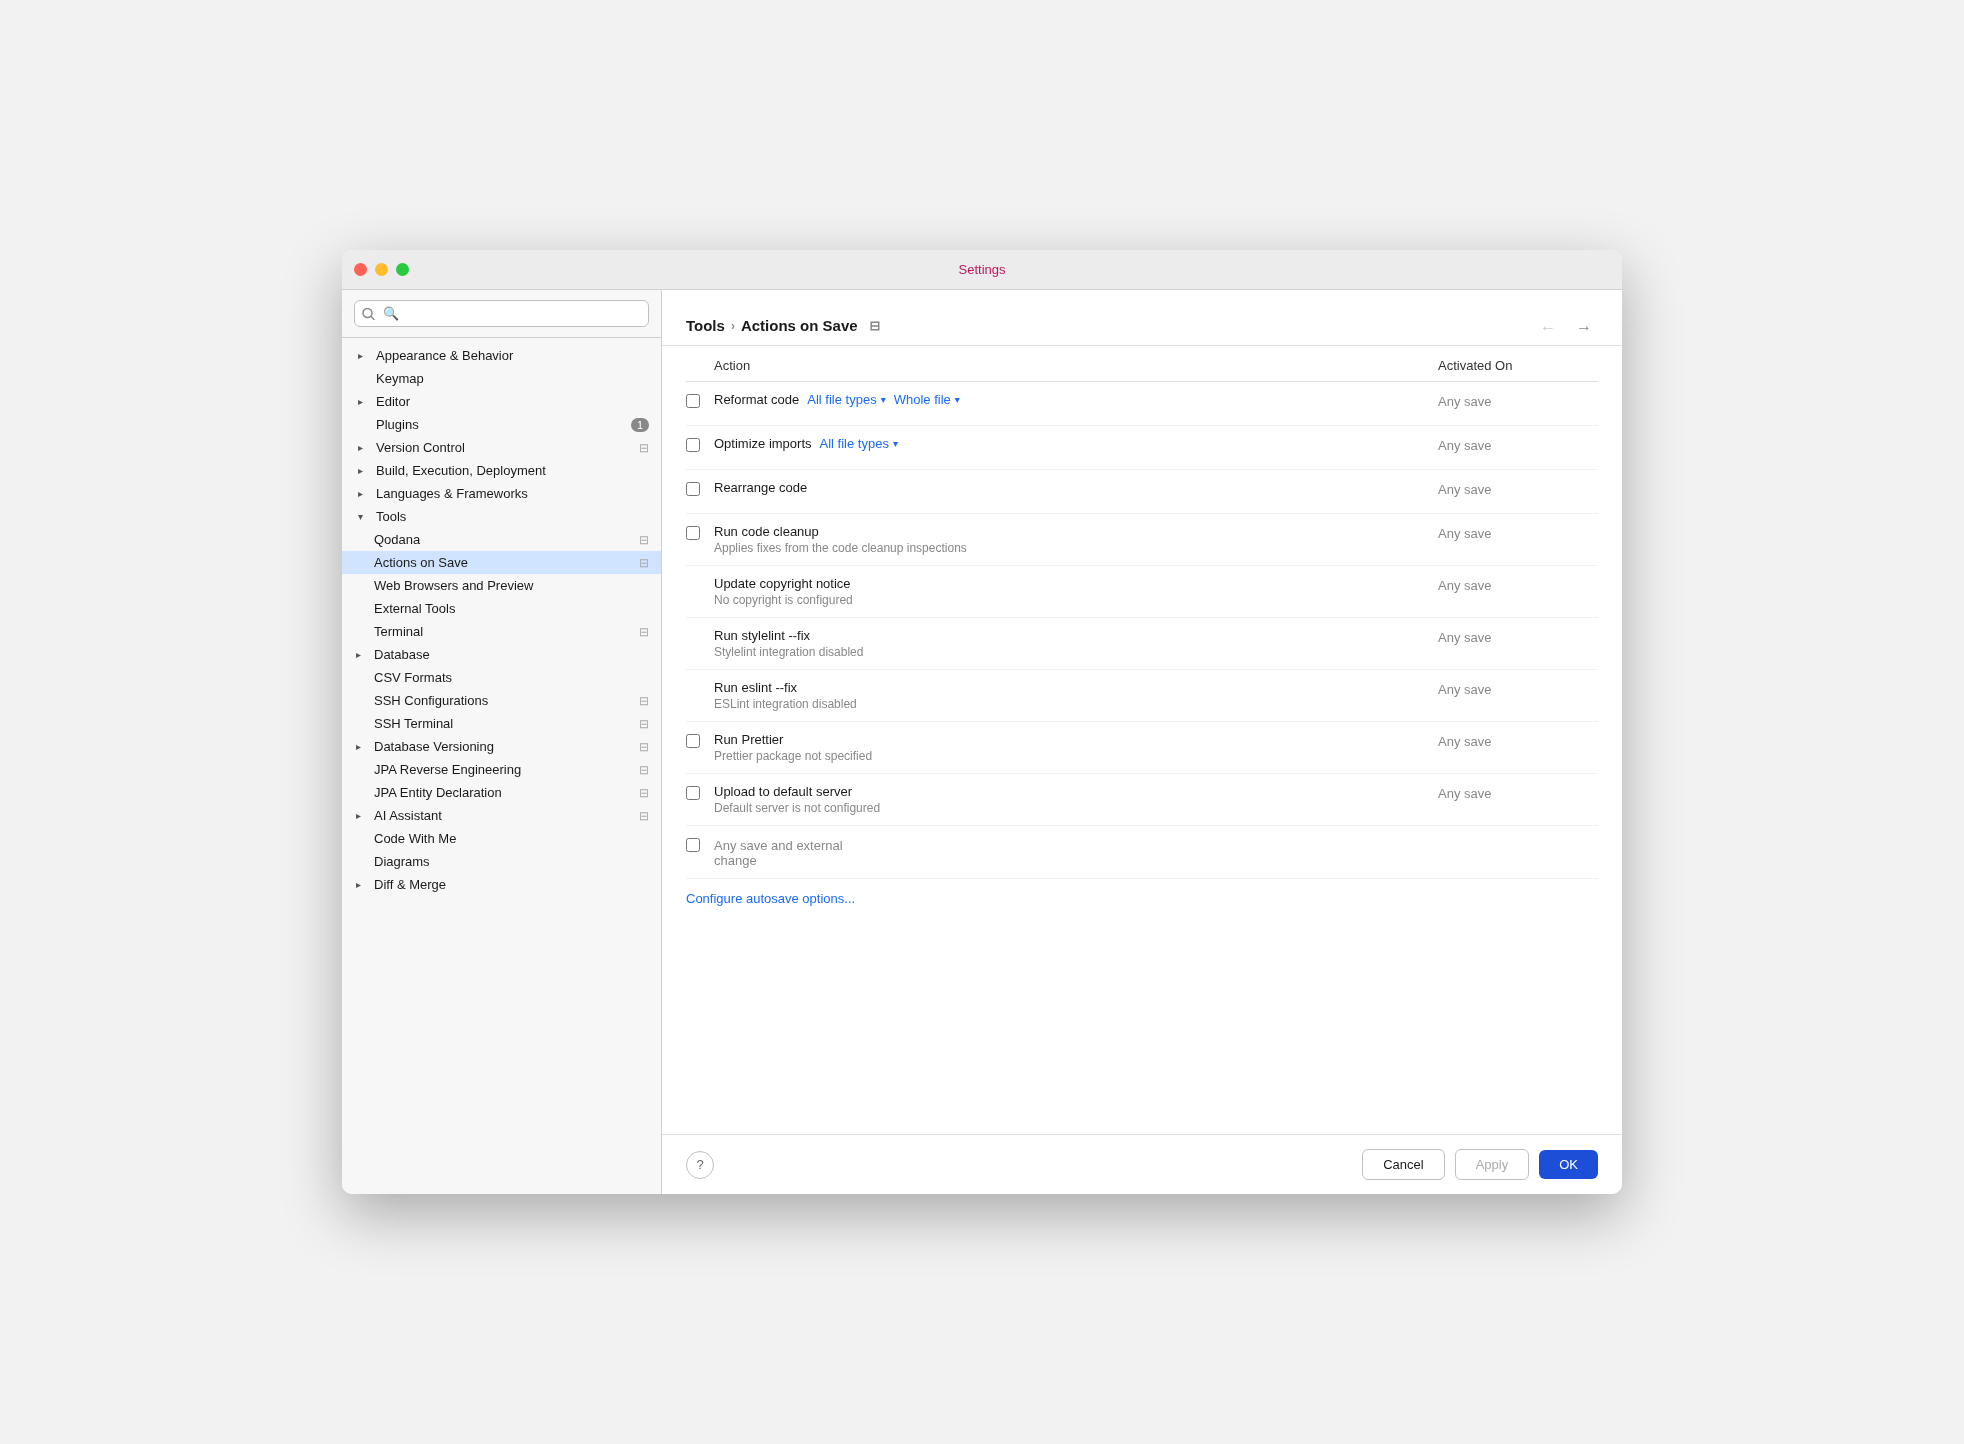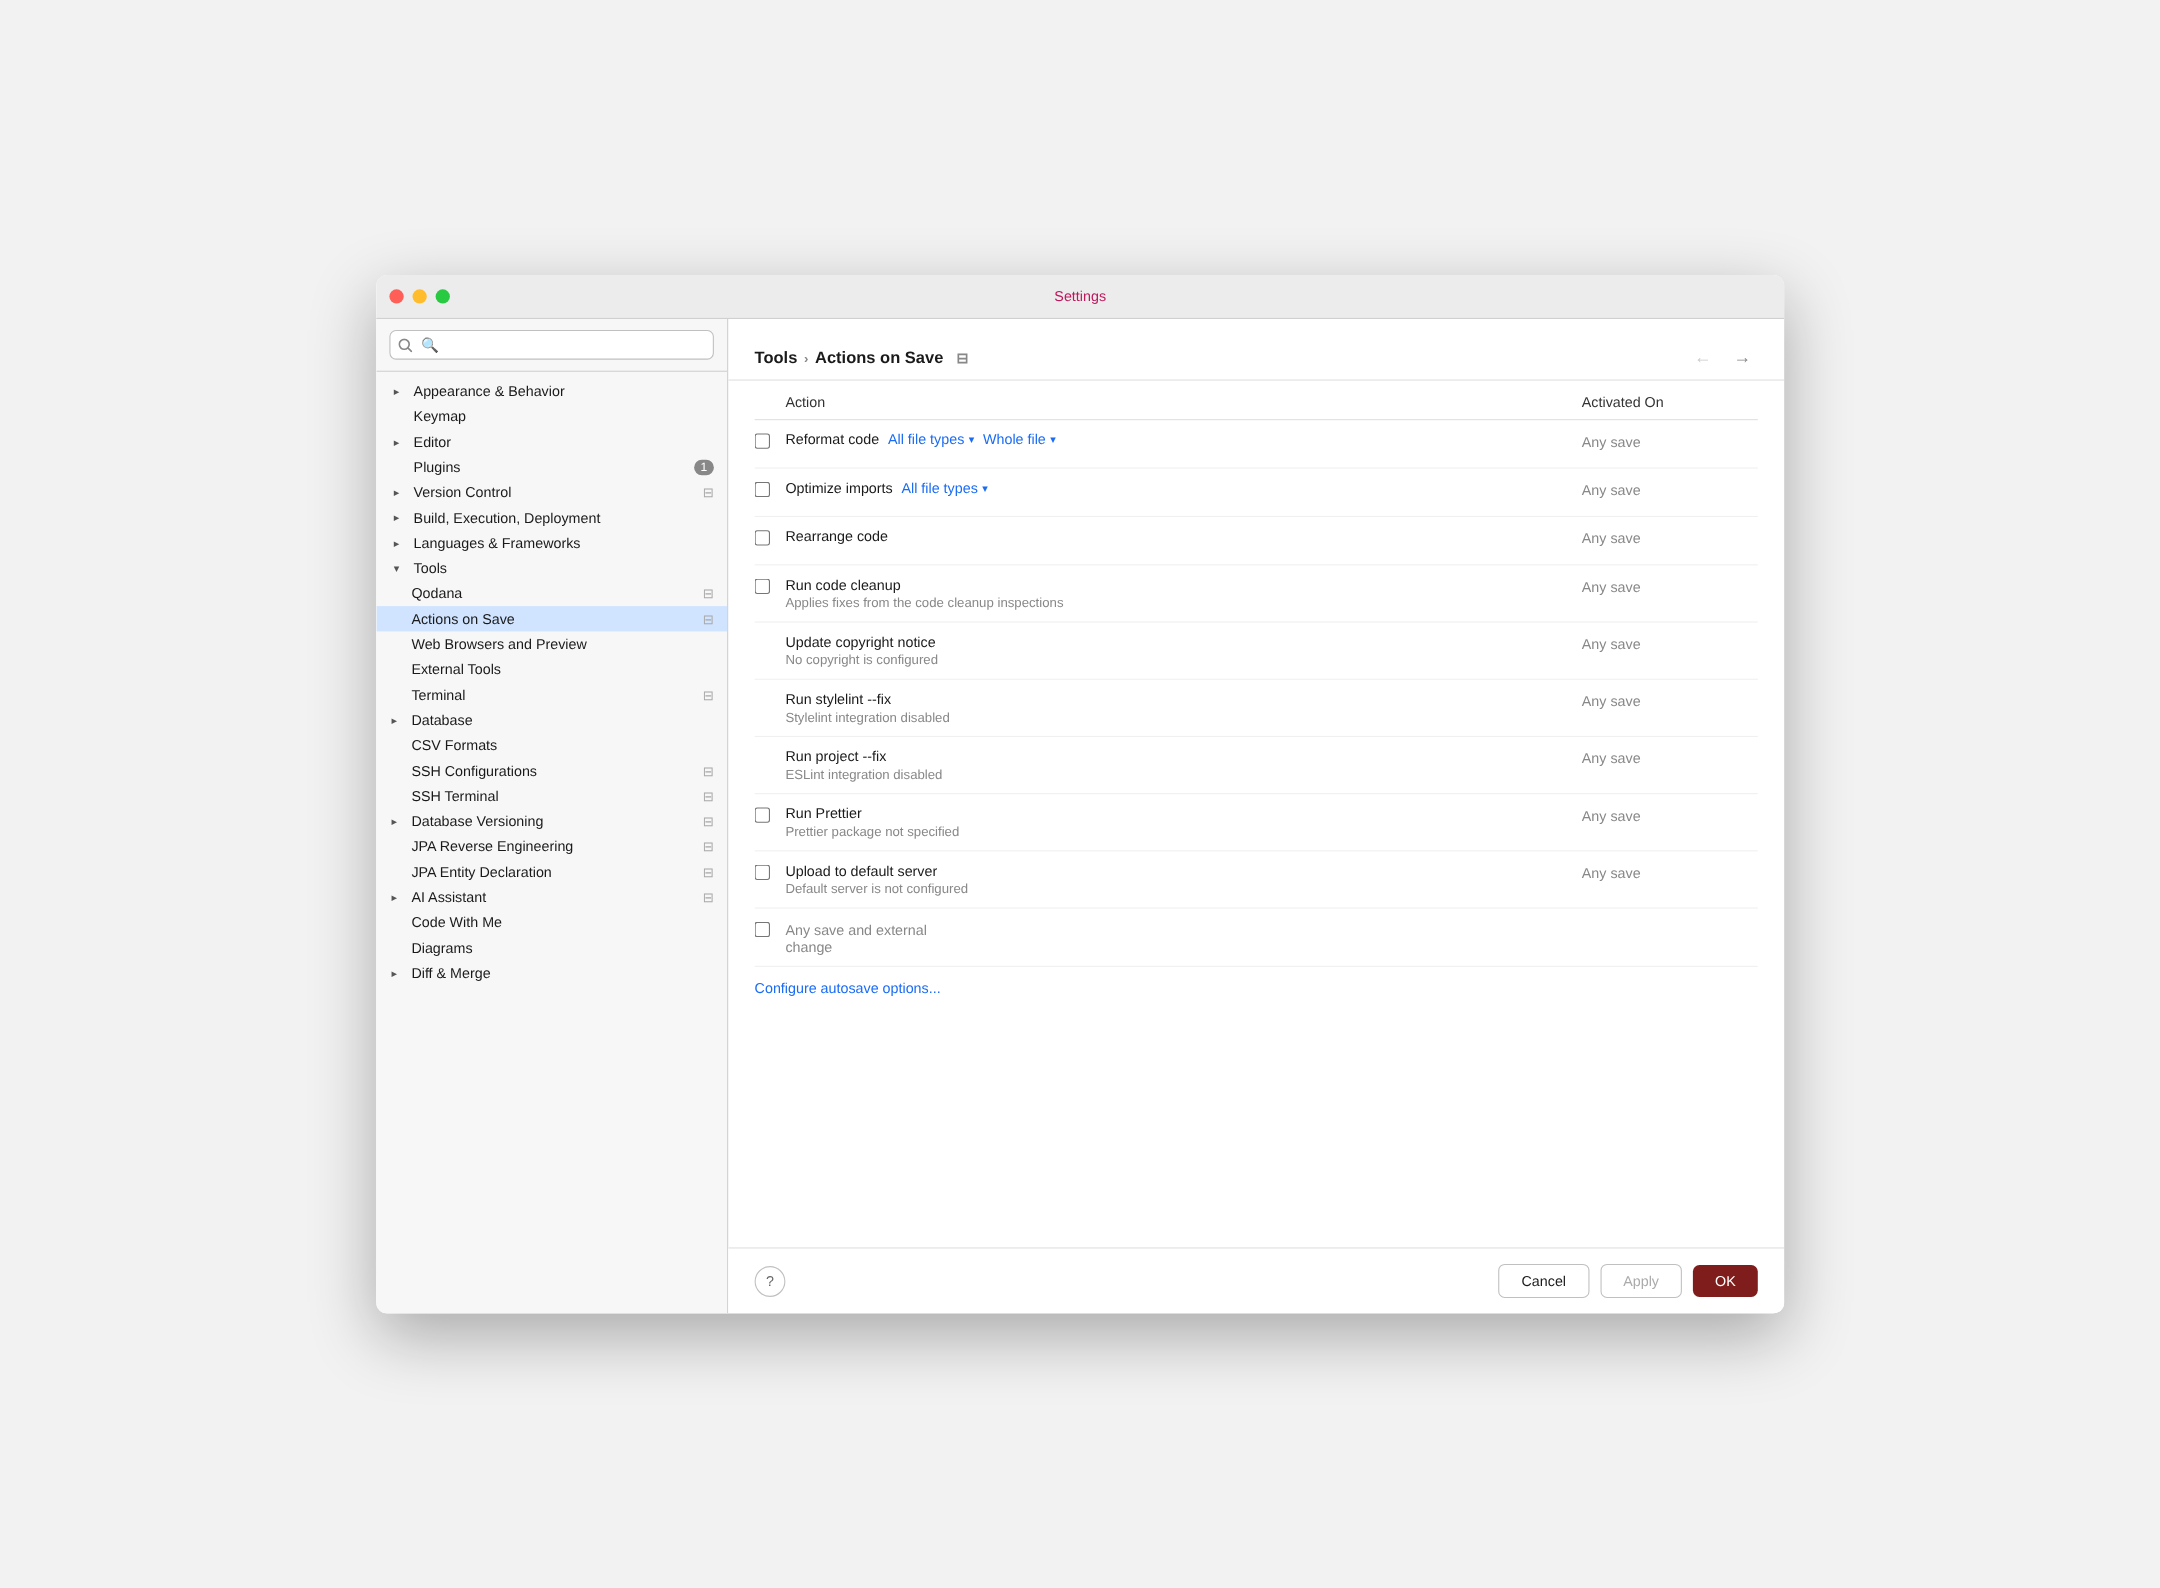--- a/index.html
+++ b/index.html
@@ -250,21 +250,21 @@
     .footer-btn {
       padding: 7px 20px;
       border-radius: 6px;
       font-size: 13px;
       cursor: pointer;
       border: 1px solid #c0c0c0;
       background: #fff;
       color: #1a1a1a;
     }
     .footer-btn.primary {
-      background: #7f1d1d;
+      background: #1d4ed8;
       color: white;
       border: none;
     }
     .footer-btn.disabled {
       color: #aaa;
       cursor: default;
     }
     
     .sidebar-list::-webkit-scrollbar,
     .table-container::-webkit-scrollbar { width: 6px; }
@@ -491,21 +491,21 @@
                   <span>Run stylelint --fix</span>
                 </div>
                 <div class="row-subtitle">Stylelint integration disabled</div>
               </div>
               <div class="row-activated">Any save</div>
             </div>
             <div class="table-row">
               <div class="row-checkbox"></div>
               <div class="row-main">
                 <div class="row-title">
-                  <span>Run project --fix</span>
+                  <span>Run eslint --fix</span>
                 </div>
                 <div class="row-subtitle">ESLint integration disabled</div>
               </div>
               <div class="row-activated">Any save</div>
             </div>
             <div class="table-row">
               <div class="row-checkbox"><input type="checkbox" style=""></div>
               <div class="row-main">
                 <div class="row-title">
                   <span>Run Prettier</span>

